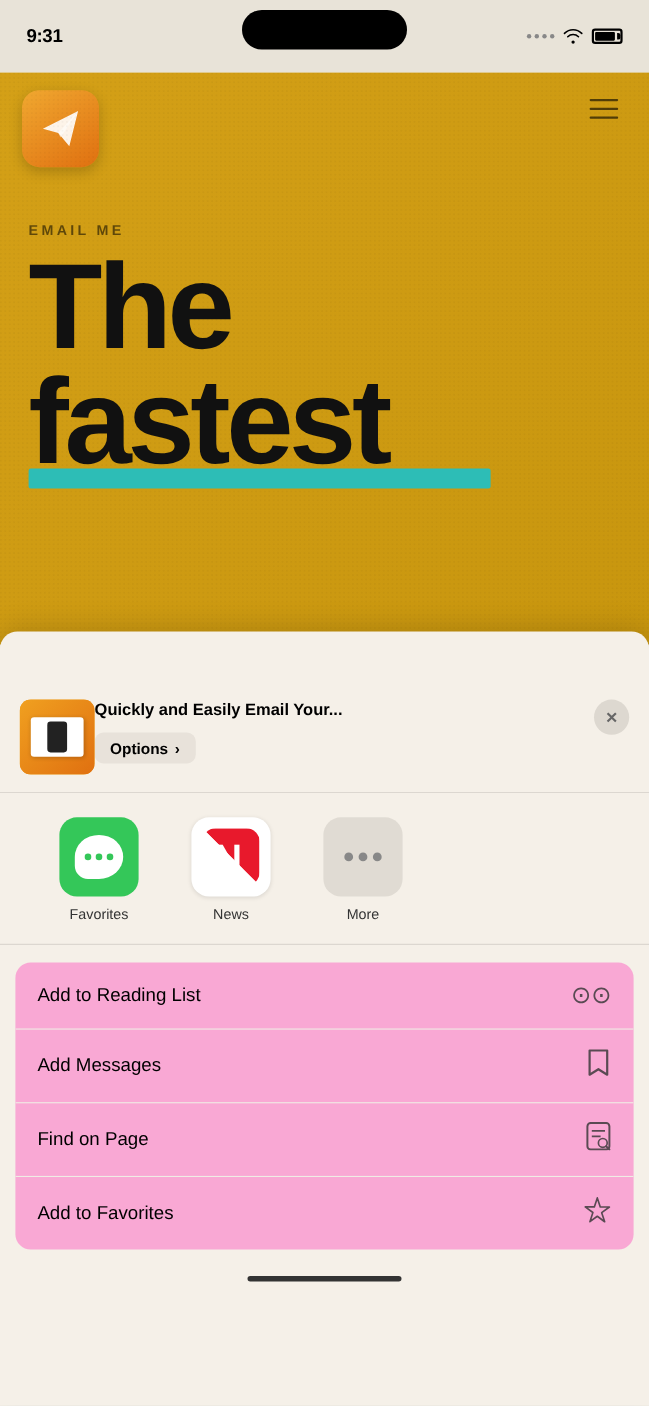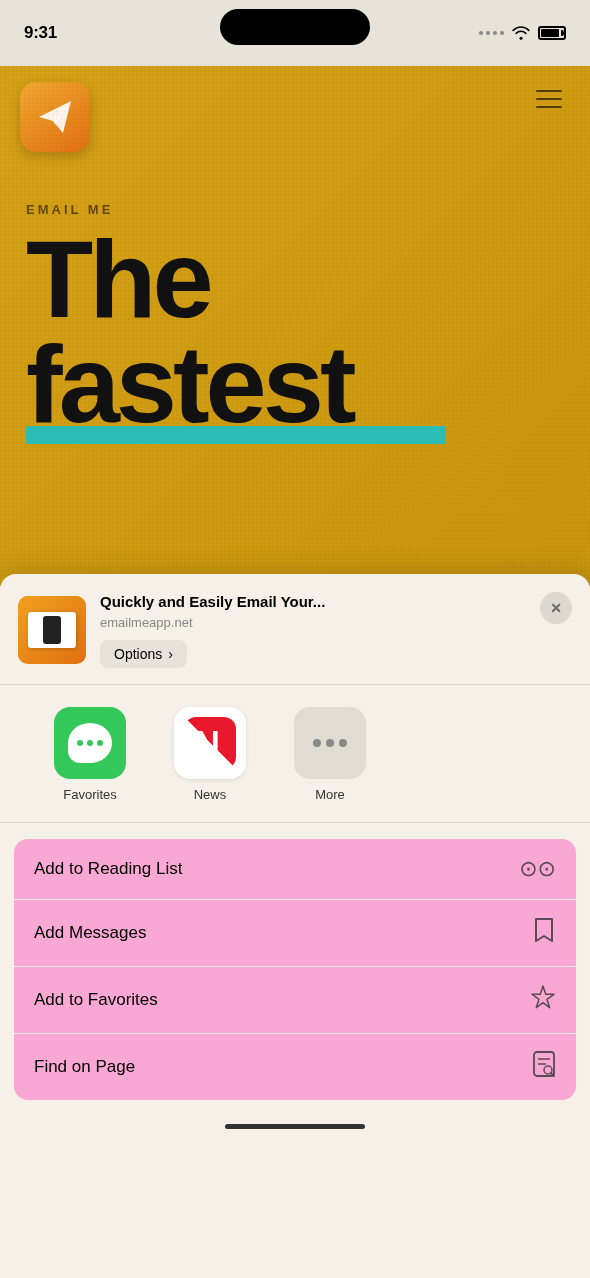--- a/index.html
+++ b/index.html
@@ -166,24 +166,24 @@
       right: 0;
       background: #f5f0e8;
       border-radius: 16px 16px 0 0;
       box-shadow: 0 -4px 24px rgba(0,0,0,0.15);
       top: 574px;
     }
 
     
     .preview-card {
       display: flex;
-      align-items: center;
+      align-items: flex-start;
       padding: 18px 18px 16px;
       border-bottom: 1px solid rgba(0,0,0,0.1);
-      gap: 14px;
+      margin-top: 44px;
     }
     .preview-thumb {
       width: 68px;
       height: 68px;
       border-radius: 10px;
       overflow: hidden;
       flex-shrink: 0;
       background: #f0a020;
       display: flex;
       align-items: center;
@@ -207,21 +207,21 @@
     .preview-options {
       margin-top: 10px;
       display: inline-flex;
       align-items: center;
       gap: 6px;
       background: #e8e2da;
       border-radius: 8px;
       padding: 6px 14px;
       font-size: 14px;
       color: #000;
-      font-weight: 400;
+      font-weight: 700;
       cursor: pointer;
     }
     .close-btn {
       width: 32px;
       height: 32px;
       border-radius: 50%;
       background: #ddd8d0;
       display: flex;
       align-items: center;
       justify-content: center;
@@ -410,21 +410,20 @@
     <div class="preview-thumb">
       <div style="position:absolute;inset:0;background:linear-gradient(135deg,#f0a020,#e07010);"></div>
       <div style="position:relative;z-index:1;display:flex;flex-direction:column;align-items:center;gap:4px;">
         <div style="background:white;width:48px;height:36px;border-radius:3px;display:flex;align-items:center;justify-content:center;box-shadow:1px 1px 4px rgba(0,0,0,0.2);">
           <div style="width:18px;height:28px;background:#222;border-radius:3px;"></div>
         </div>
       </div>
     </div>
     <div class="preview-info">
       <div class="preview-title">Quickly and Easily Email Your...</div>
-      <div class="preview-url">emailmeapp.net</div>
       <div class="preview-options">
         <span>Options</span>
         <span>›</span>
       </div>
     </div>
     <div class="close-btn">
       <span class="close-x">✕</span>
     </div>
   </div>
 
@@ -485,40 +484,40 @@
     <div class="action-item">
       <span class="action-label">Add Messages</span>
       <span class="action-icon">
         <svg width="24" height="26" viewBox="0 0 24 26" fill="none">
           <path d="M4 2h16v22l-8-5-8 5V2z" stroke="#333" stroke-width="2" fill="none" stroke-linejoin="round"></path>
         </svg>
       </span>
     </div>
 
     <div class="action-item">
-      <span class="action-label">Add to Favorites</span>
-      <span class="action-icon">
-        <svg width="26" height="26" viewBox="0 0 26 26" fill="none">
-          <path d="M13 2l2.7 8.3H24l-7 5.1 2.7 8.3L13 18.7l-6.7 4.9 2.7-8.3-7-5.1h8.3z" stroke="#333" stroke-width="1.5" fill="none" stroke-linejoin="round"></path>
-        </svg>
-      </span>
-    </div>
-
-    <div class="action-item">
       <span class="action-label">Find on Page</span>
       <span class="action-icon">
         <svg width="24" height="26" viewBox="0 0 24 26" fill="none">
           <rect x="2" y="1" width="20" height="24" rx="3" stroke="#333" stroke-width="1.8" fill="none"></rect>
           <line x1="6" y1="8" x2="18" y2="8" stroke="#333" stroke-width="1.5"></line>
           <line x1="6" y1="13" x2="14" y2="13" stroke="#333" stroke-width="1.5"></line>
           <circle cx="16" cy="19" r="4" stroke="#333" stroke-width="1.5" fill="none"></circle>
           <line x1="19" y1="22" x2="22" y2="25" stroke="#333" stroke-width="1.8" stroke-linecap="round"></line>
         </svg>
       </span>
     </div>
 
+    <div class="action-item">
+      <span class="action-label">Add to Favorites</span>
+      <span class="action-icon">
+        <svg width="26" height="26" viewBox="0 0 26 26" fill="none">
+          <path d="M13 2l2.7 8.3H24l-7 5.1 2.7 8.3L13 18.7l-6.7 4.9 2.7-8.3-7-5.1h8.3z" stroke="#333" stroke-width="1.5" fill="none" stroke-linejoin="round"></path>
+        </svg>
+      </span>
+    </div>
+
   </div>
 
   <div class="home-indicator">
     <div class="home-bar"></div>
   </div>
 
 </div>
 
 </body></html>

